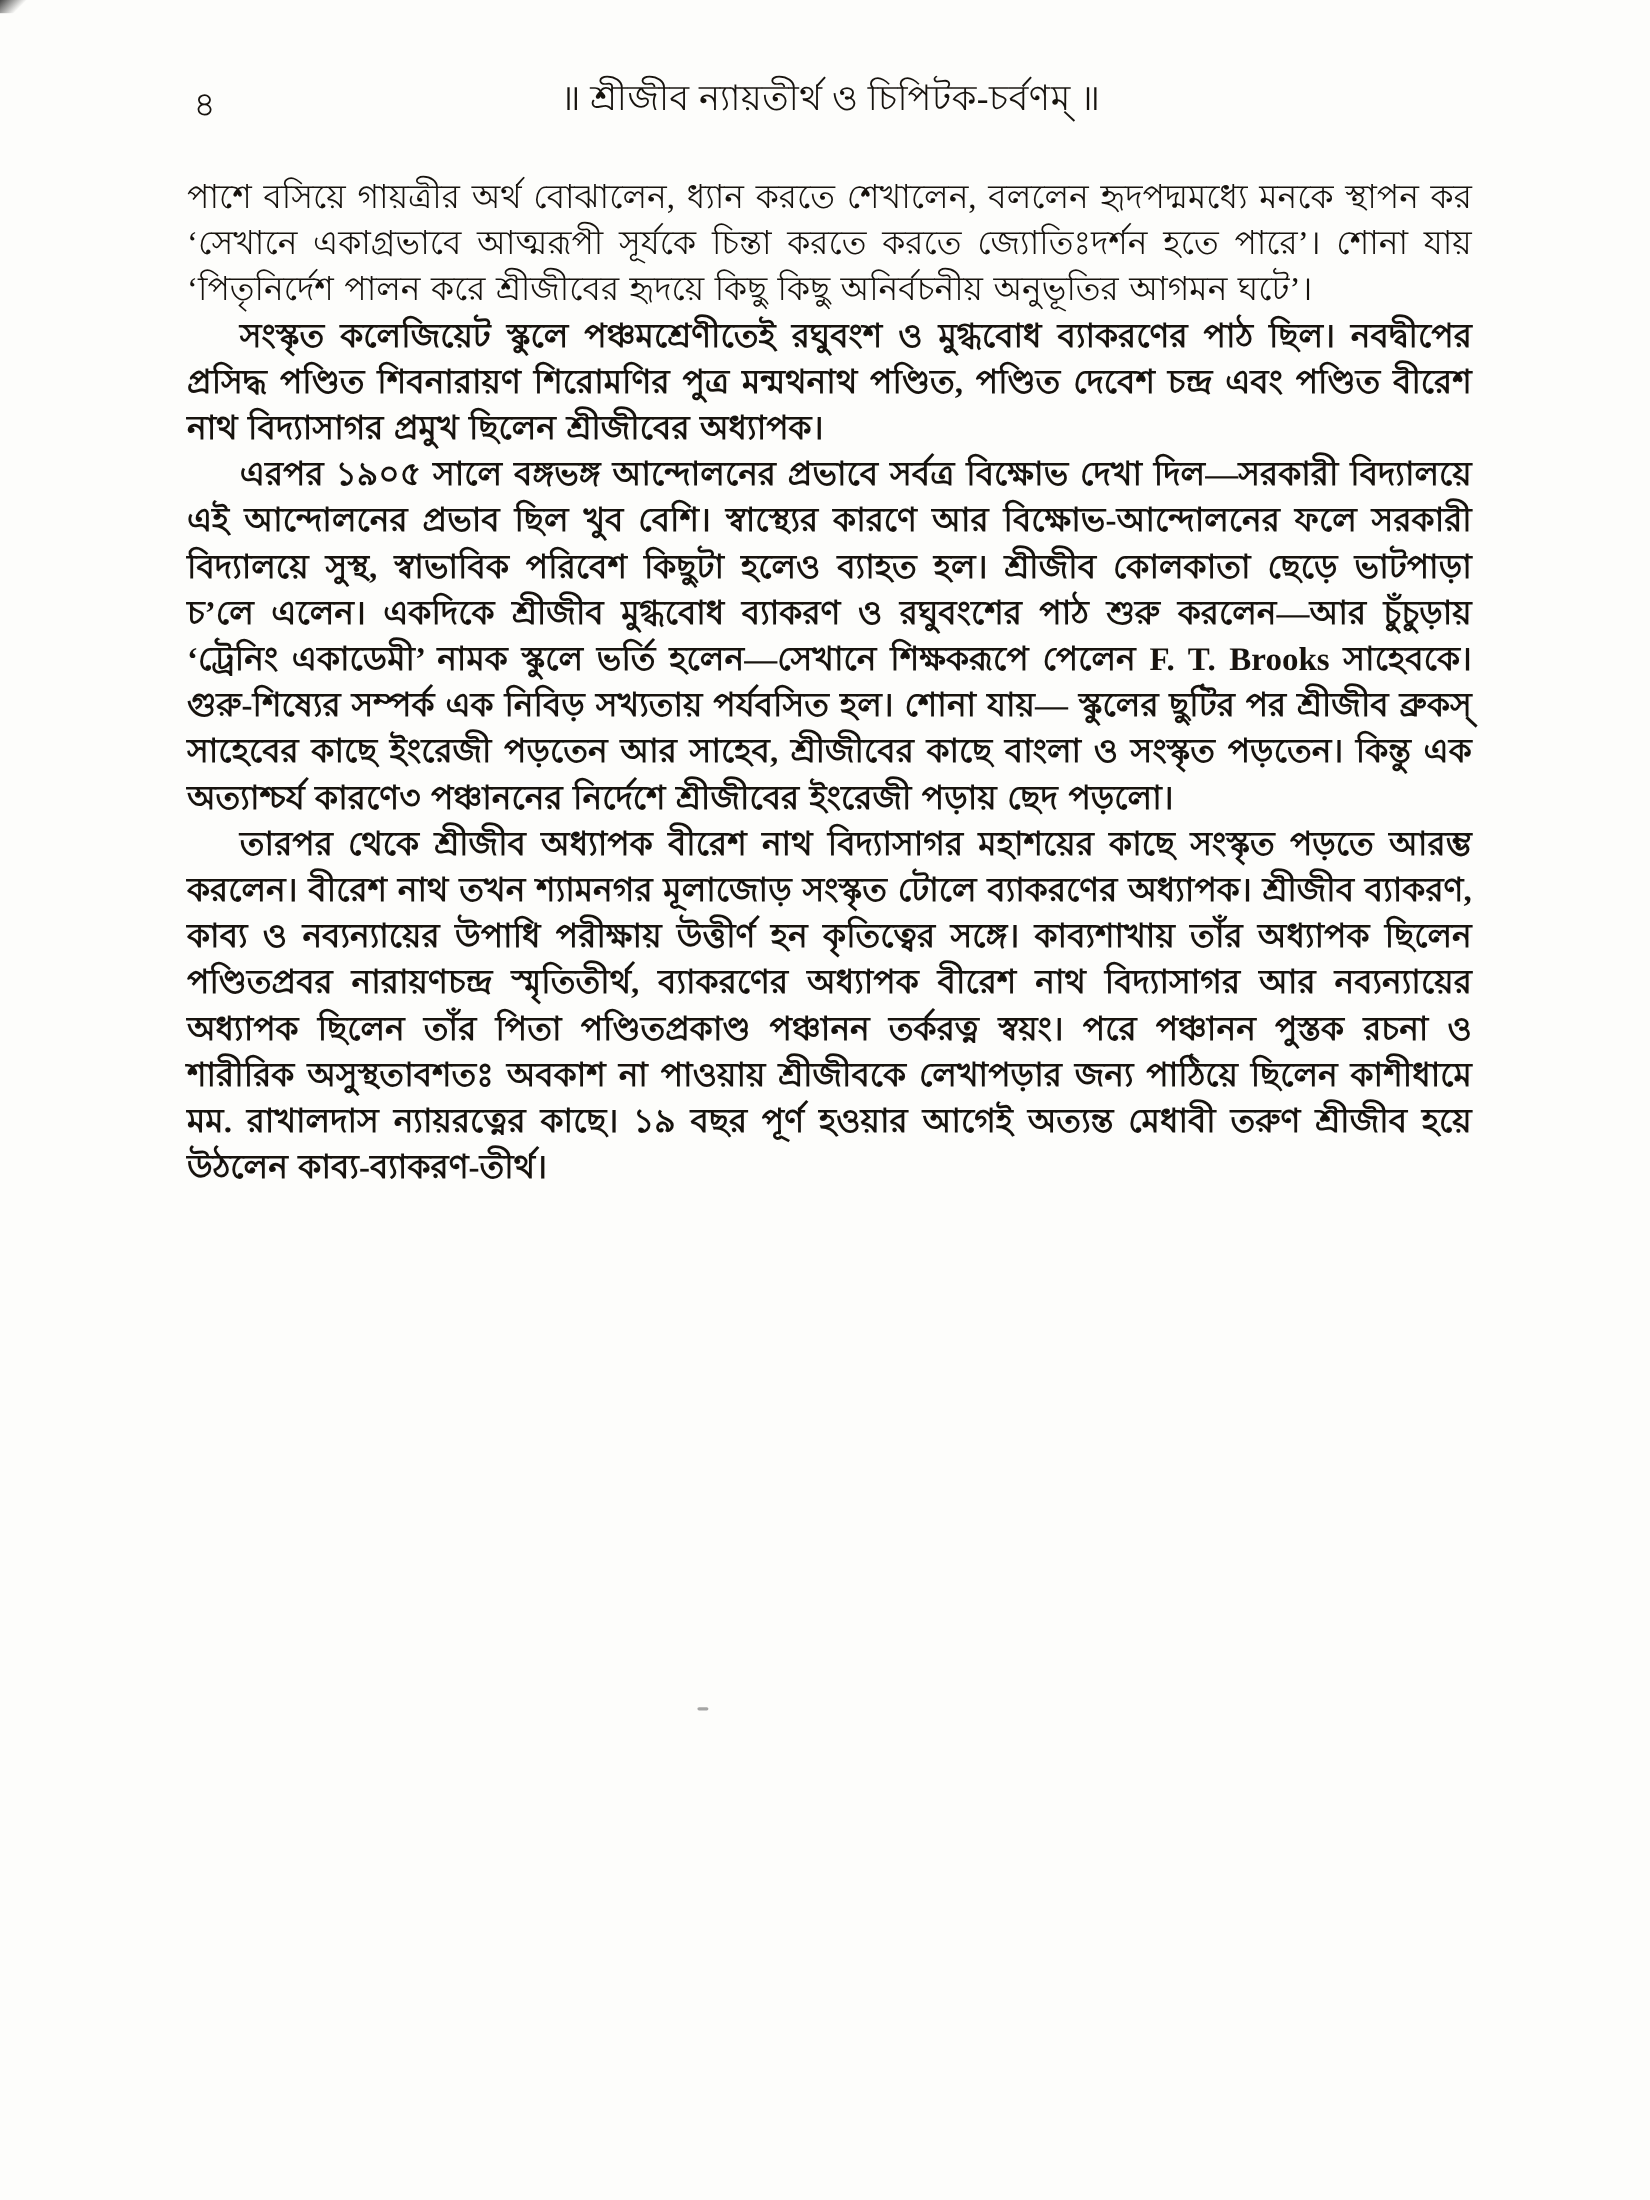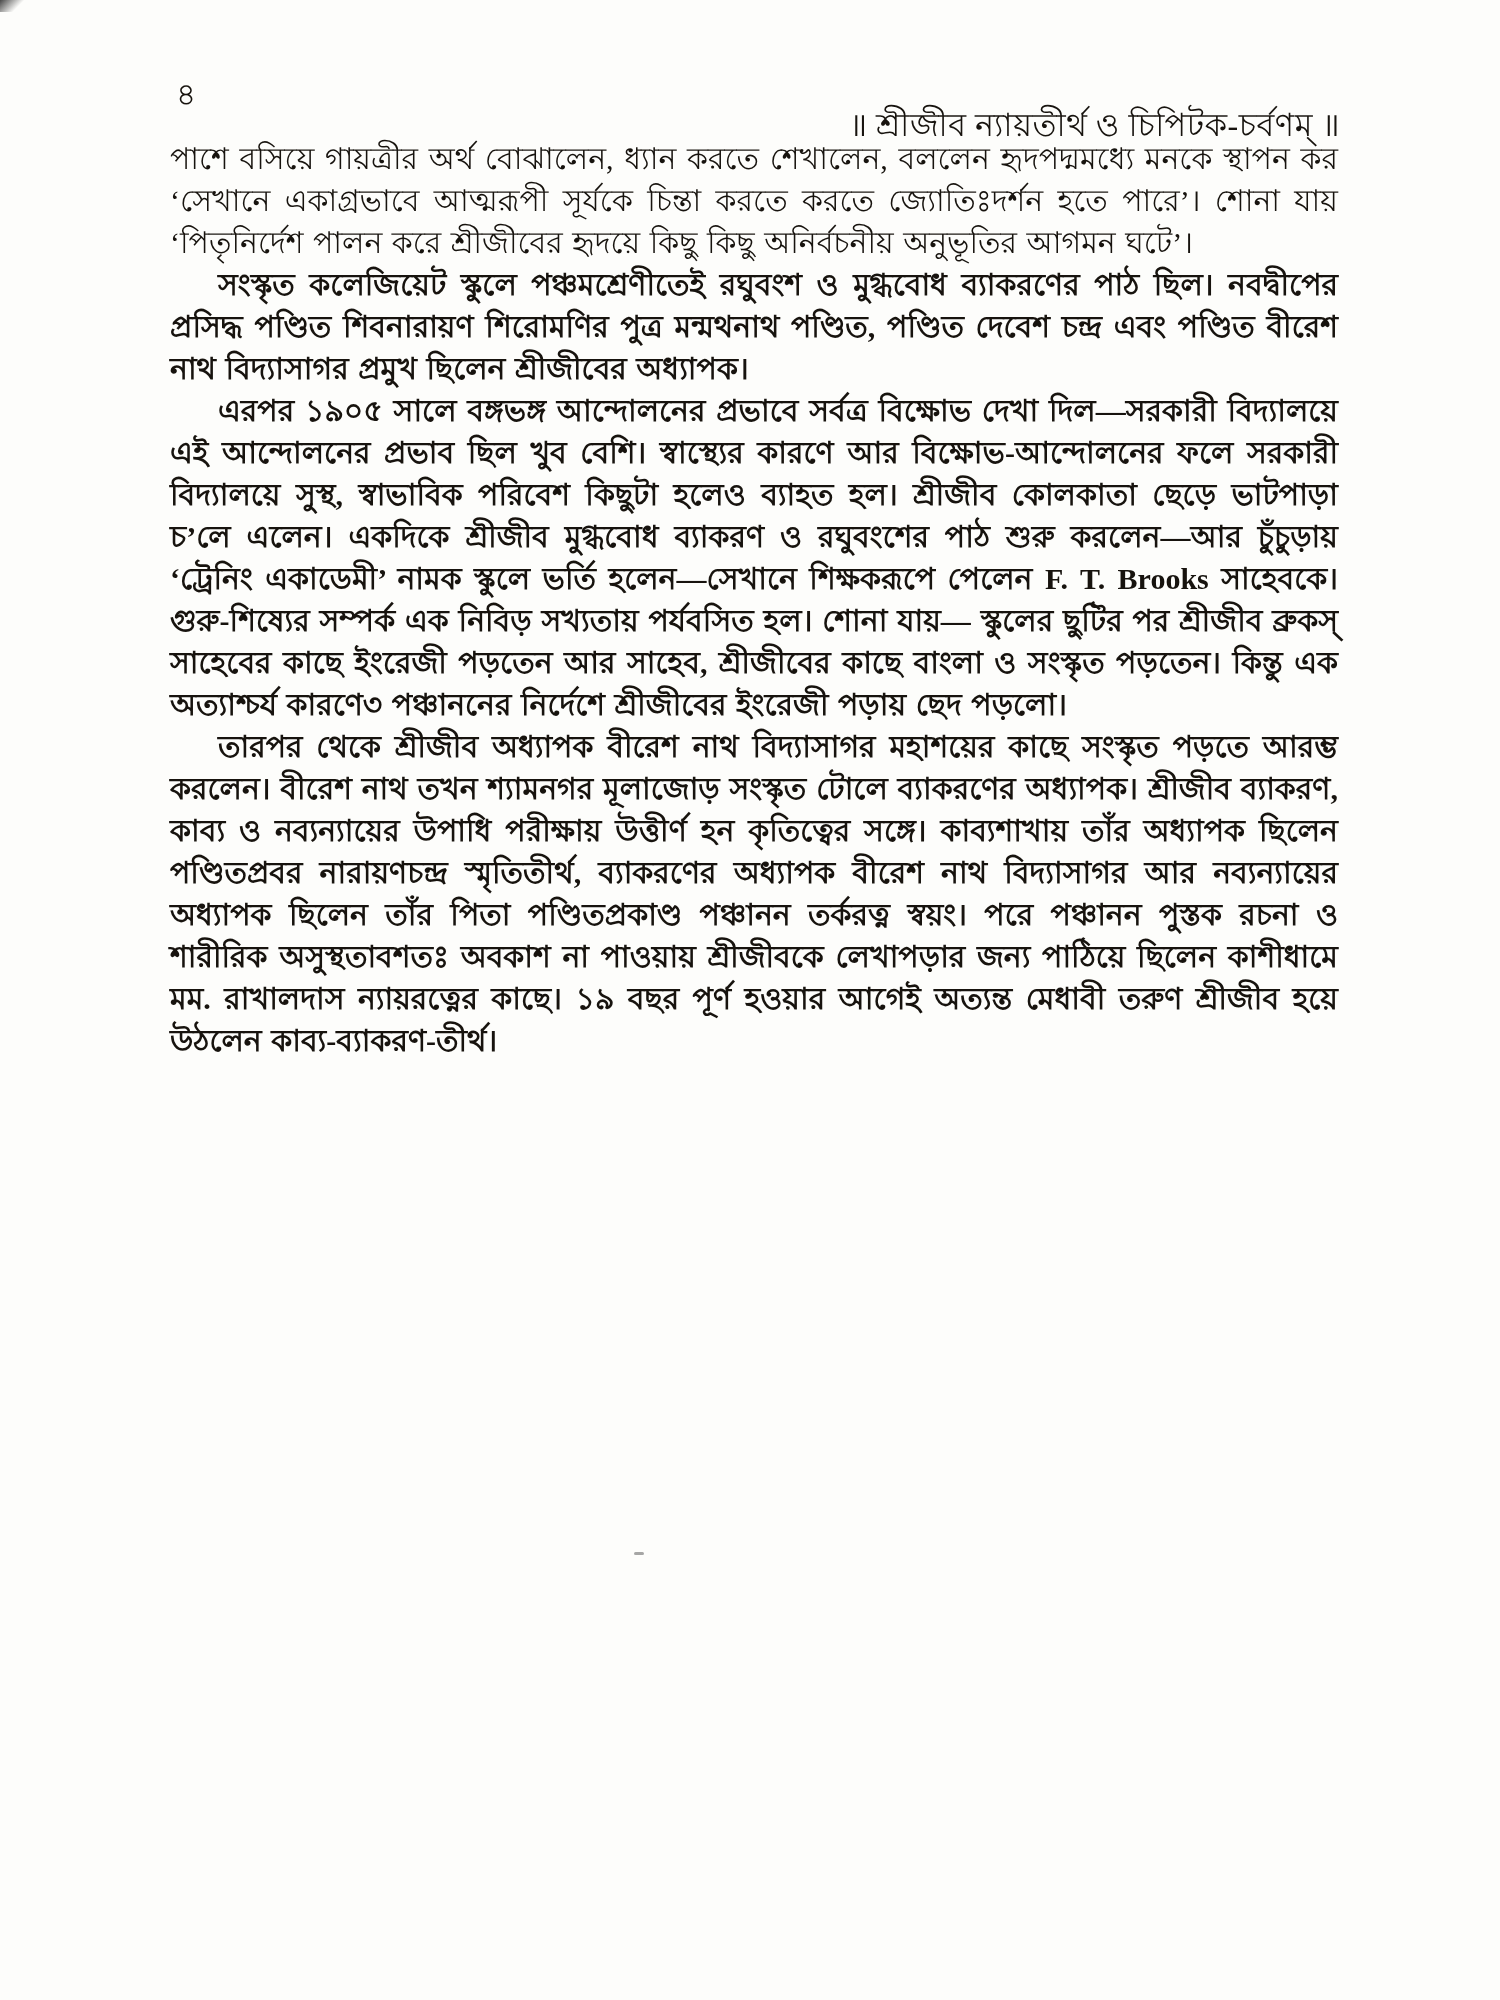--- a/index.html
+++ b/index.html
@@ -47,28 +47,27 @@
   }
   .page-number {
     position: absolute;
     left: 6px;
     top: 6px;
     font-size: 31px;
     letter-spacing: 1px;
   }
   .running-title {
     display: block;
-    text-align: right;
+    text-align: center;
     font-size: 32px;
     letter-spacing: 0.5px;
-    margin-top: 36px;
   }
   .body-text {
     position: absolute;
-    top: 138px;
+    top: 159px;
     left: 170px;
     width: 1168px;
     font-size: 30px;
     line-height: 42px;
     text-align: justify;
     text-justify: inter-word;
     word-spacing: 2px;
   }
   .para {
     margin: 0;

